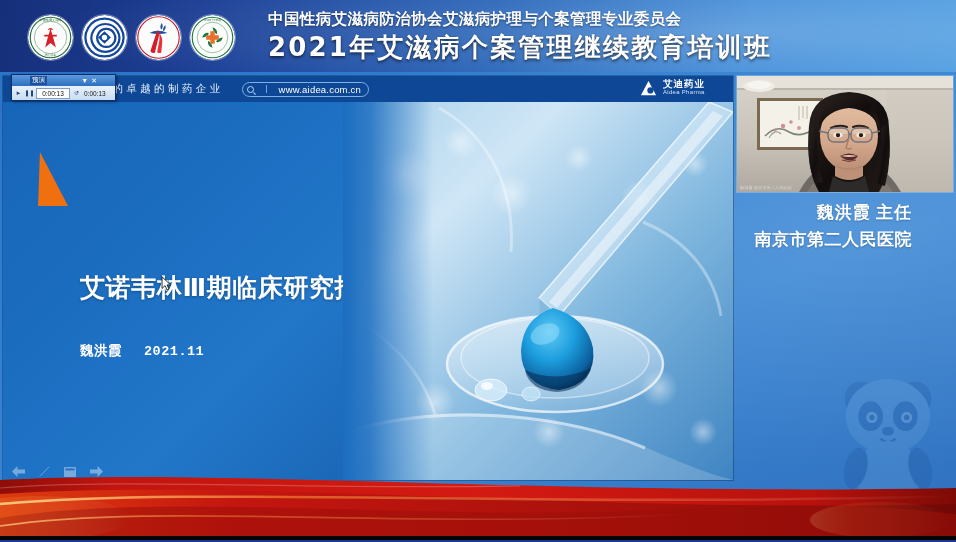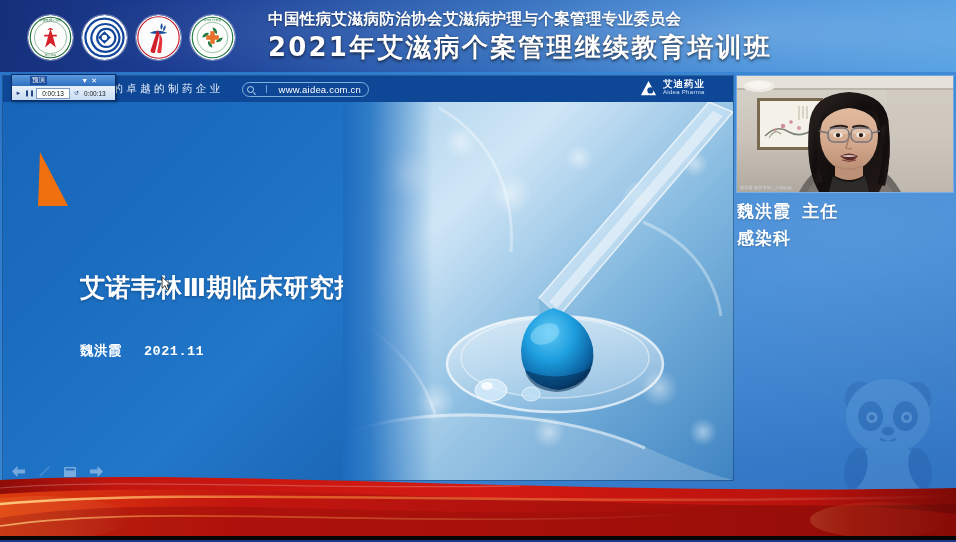--- a/index.html
+++ b/index.html
@@ -113,22 +113,22 @@
   .shownav svg { display:block; }
 
   
   .cam { position:absolute; left:737px; top:76px; width:216px; height:116px;
     overflow:hidden; background:#b9b4ac; box-shadow:0 0 0 1px rgba(255,255,255,.25); }
   .cam svg { position:absolute; left:0; top:0; width:100%; height:100%; }
   .cam-wm { position:absolute; left:3px; bottom:2px; font-size:4px; color:#dfe8f2;
     letter-spacing:.2px; opacity:.75; font-family:"DejaVu Sans",sans-serif; white-space:nowrap; }
 
   
-  .speaker { position:absolute; left:737px; top:200px; width:216px; text-align:left;
-    font-family:Liberation Mono, monospace; color:#ffffff;
+  .speaker { position:absolute; left:696px; top:200px; width:216px; text-align:right;
+    font-family:Liberation Serif, serif; color:#ffffff;
     text-shadow:0 1px 2px rgba(0,0,0,.22); }
   .sp-name { font-size:17px; font-weight:bold; letter-spacing:1px; line-height:26px;
     white-space:nowrap; }
   .sp-org  { font-size:17px; font-weight:bold; letter-spacing:.5px; line-height:28px;
     white-space:nowrap; }
   .sp-dept { font-size:17px; font-weight:bold; letter-spacing:1px; line-height:28px;
     white-space:nowrap; }
 
   
   .ribbon { position:absolute; left:0; bottom:0; width:956px; height:66px; overflow:hidden; }
@@ -461,21 +461,21 @@
 
       <path d="M98 90 Q112 96 126 90" stroke="#a97d63" stroke-width="1.2" fill="none" opacity=".6"></path>
 
       <path d="M96 100 Q112 112 128 100 L132 116 L92 116 Z" fill="#2d2b2a"></path>
     </svg>
     <div class="cam-wm">魏洪霞 南京市第二人民医院</div>
   </div>
 
   <div class="speaker">
     <div class="sp-name">魏洪霞 主任</div>
-    <div class="sp-dept">感染科</div>
+    <div class="sp-org">南京市第二人民医院</div>
   </div>
 
   <div class="ribbon">
     <svg viewBox="0 0 956 66" preserveAspectRatio="none">
       <defs>
         <linearGradient id="red1" x1="0" y1="0" x2="1" y2="0">
           <stop offset="0%" stop-color="#8f0c08"></stop>
           <stop offset="12%" stop-color="#c2150f"></stop>
           <stop offset="50%" stop-color="#d41a12"></stop>
           <stop offset="85%" stop-color="#b8120d"></stop>

